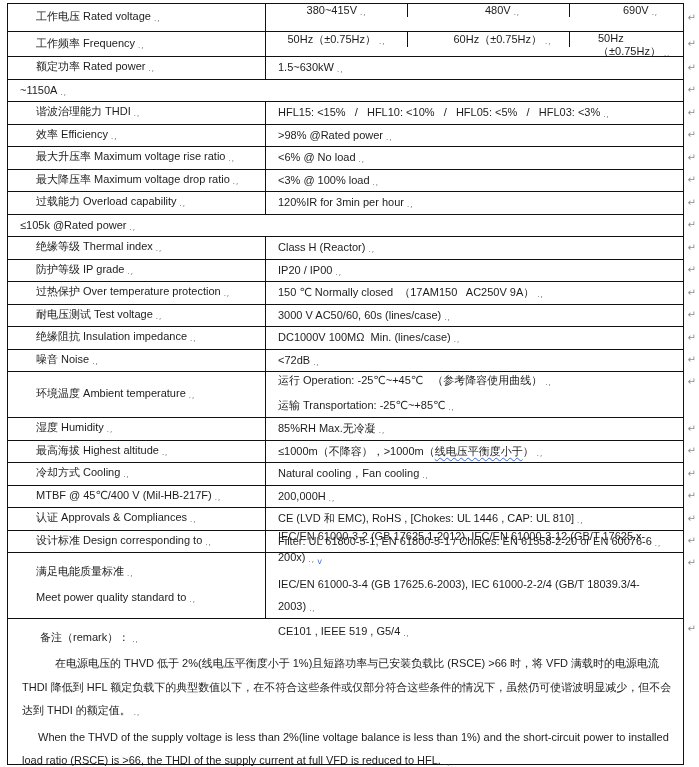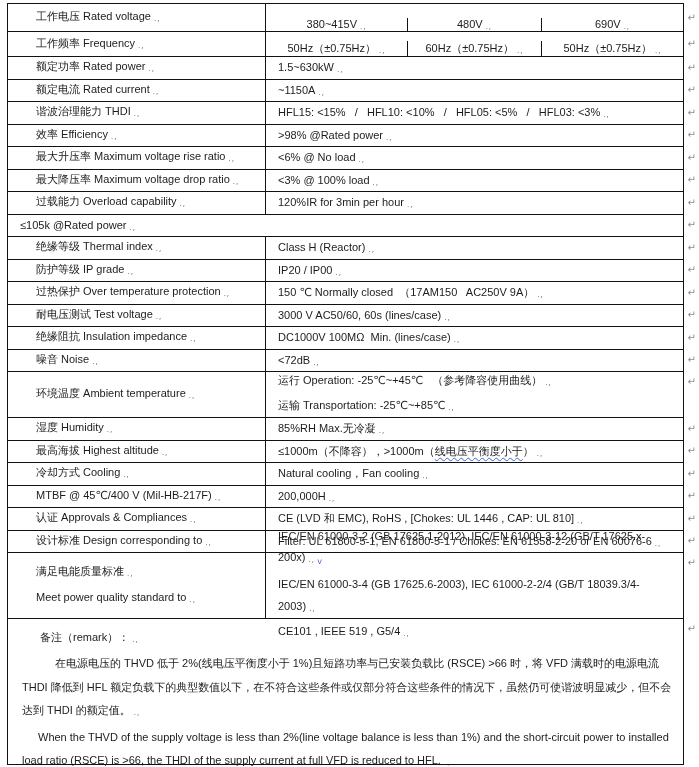--- a/index.html
+++ b/index.html
@@ -30,21 +30,21 @@
     display:flex;flex-direction:column;justify-content:center;
   }
   .lbl span{line-height:14px;}
   .lbl .lbl-line2{margin-top:9px;}
   .val{
     flex:1;
     box-sizing:border-box;
     padding:2px 6px 2px 12px;
     display:flex;flex-direction:column;justify-content:center;
   }
-  .cols{flex:1;display:flex;align-items:flex-end;}
+  .cols{flex:1;display:flex;align-items:flex-start;gap:28px;}
   .col{
     display:flex;align-items:center;justify-content:center;
     box-sizing:border-box;
   }
   .col.c0{width:142px;border-right:1px solid #111;}
   .col.c1{width:134px;border-right:1px solid #111;}
   .col.c2{flex:1;}
   .cellv{white-space:pre-wrap;}
   .line{line-height:21.8px;white-space:pre-wrap;}
   .eom{
@@ -122,23 +122,20 @@
         <div class="row" style="height: 22.5px;">
           <div class="lbl">
             <span class="mk">额定功率  Rated power<span class="eom">.,</span></span>
           </div>
           <div class="val">
             <span class="mk cellv">1.5~630kW<span class="eom">.,</span></span>
           </div>
           <span class="rend">↵</span>
         </div>
         <div class="row" style="height: 22.5px;">
-          <div class="lbl">
-            <span class="mk">额定电流  Rated current<span class="eom">.,</span></span>
-          </div>
           <div class="val">
             <span class="mk cellv">~1150A<span class="eom">.,</span></span>
           </div>
           <span class="rend">↵</span>
         </div>
         <div class="row" style="height: 22.5px;">
           <div class="lbl">
             <span class="mk">谐波治理能力  THDI<span class="eom">.,</span></span>
           </div>
           <div class="val">

